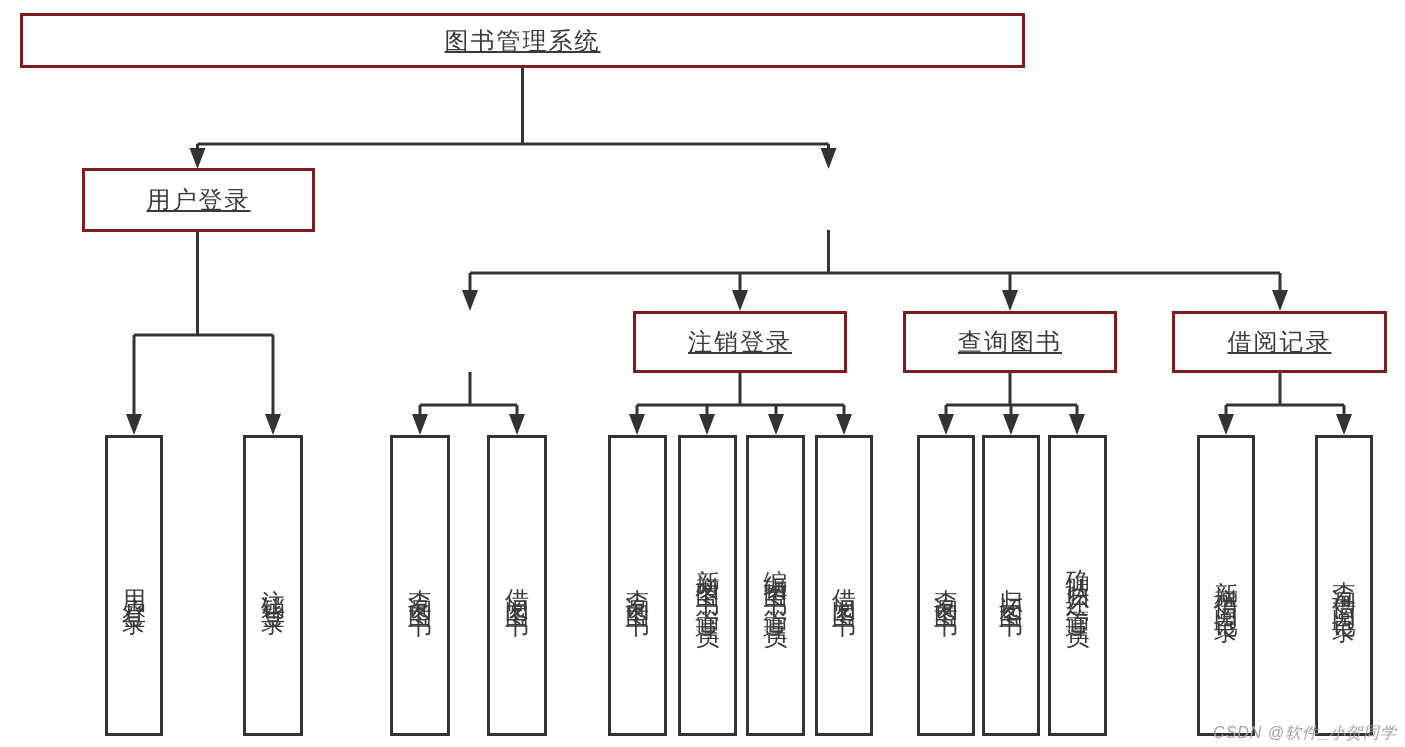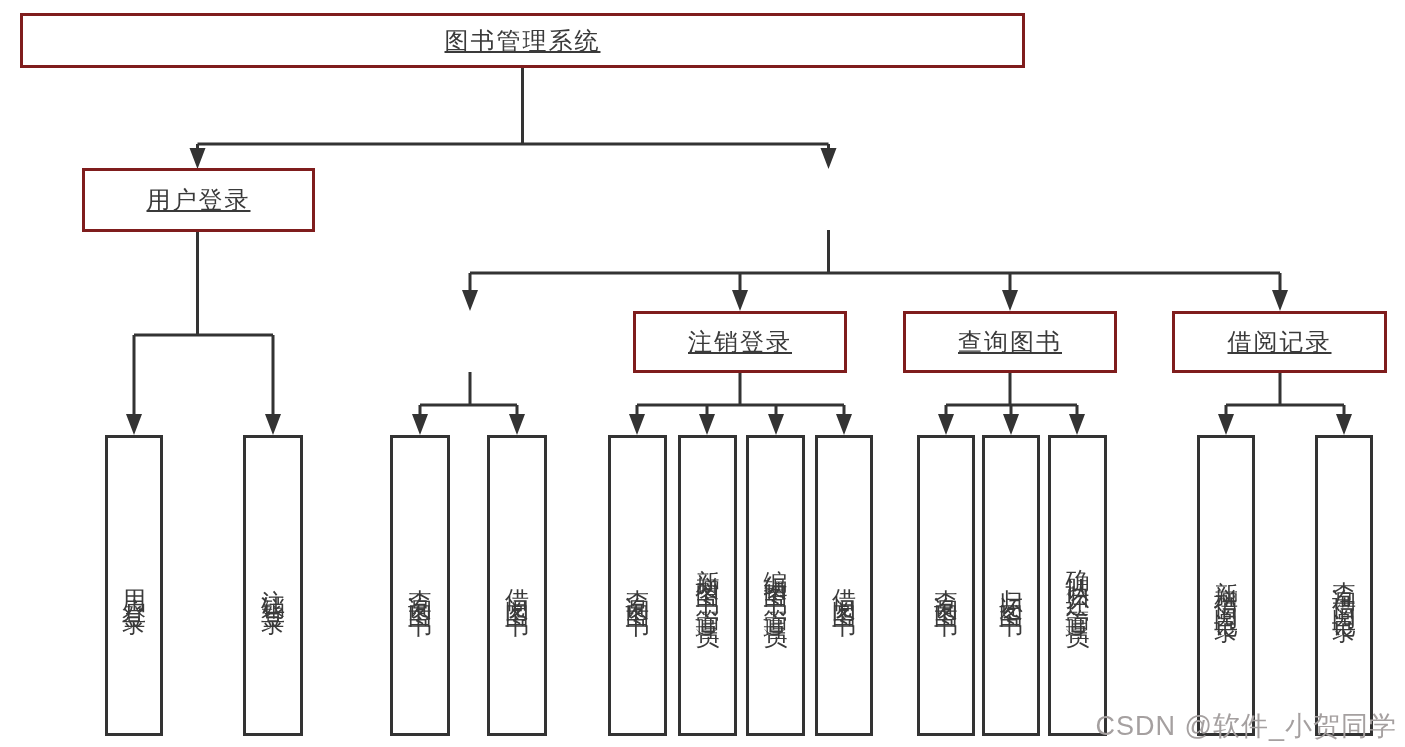--- a/index.html
+++ b/index.html
@@ -45,25 +45,26 @@
     font-size: 24px;
     letter-spacing: 8px;
     line-height: 1;
     white-space: nowrap;
     color: #3a3a3a;
   }
   .watermark {
     position: absolute;
     right: 8px;
     bottom: 3px;
-    font-size: 27px;
+    font-size: 16px;
     color: #a5a0a0;
     letter-spacing: 1px;
     pointer-events: none;
     z-index: 10;
+    font-style: italic;
   }
 </style>
 </head>
 <body>
 
 <div class="canvas">
 
   <svg class="connectors" viewBox="0 0 1405 747" xmlns="http://www.w3.org/2000/svg">
     <path fill="none" stroke="#333333" stroke-width="3" d="
       M522.5 66 V144  M197.5 144 H828.5

